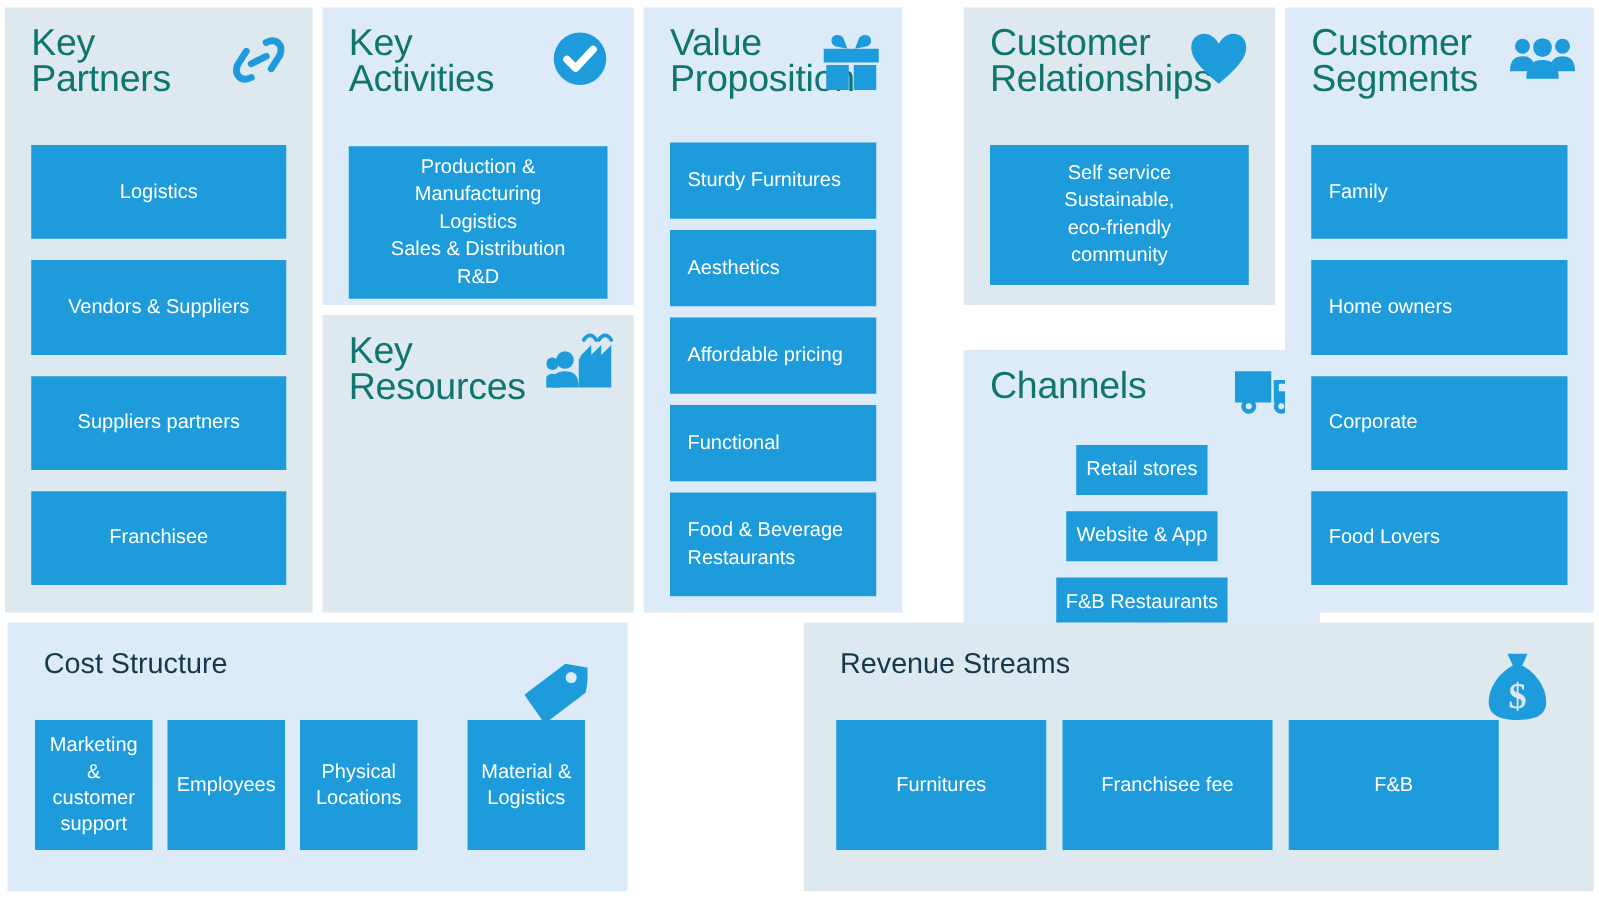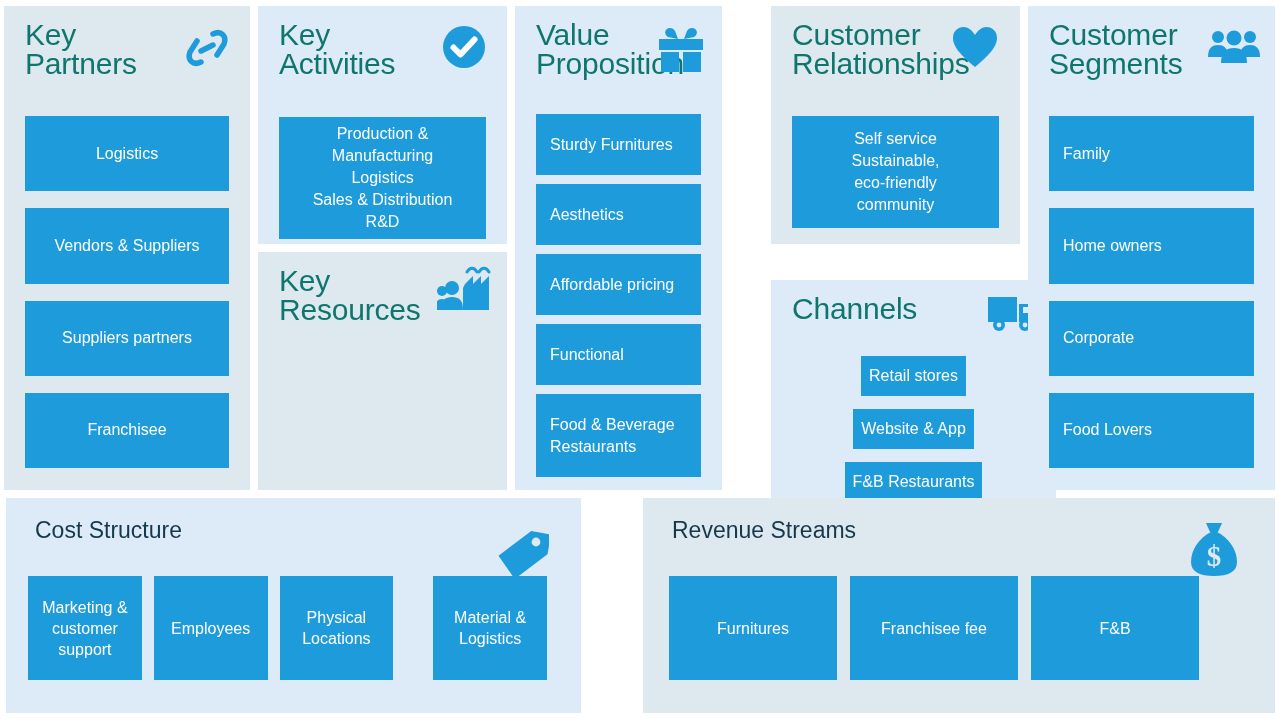--- a/index.html
+++ b/index.html
@@ -276,21 +276,21 @@
       </div>
     </div>
     <div class="items gap-lg" style="top:110px; bottom:22px;">
       <div class="box left">Family</div>
       <div class="box left">Home owners</div>
       <div class="box left">Corporate</div>
       <div class="box left">Food Lovers</div>
     </div>
   </div>
 
-  <div class="panel light" style="left:6px; top:498px; width:575px; height:215px;">
+  <div class="panel light" style="left:6px; top:498px; width:496px; height:215px;">
     <div class="bottom-title">Cost Structure</div>
     <div class="corner-icon" style="right:24px; top:30px;">
       <svg width="52" height="56" viewBox="0 0 52 56">
         <g fill="#1d9bdb">
           <path d="M30 2 L50 2 L50 22 L22 52 L2 32 Z" transform="rotate(10 26 27)"></path>
         </g>
         <circle cx="39" cy="14" r="4.4" fill="#dcebf7"></circle>
       </svg>
     </div>
     <div class="bottom-items" style="left:22px; right:34px; gap:12px;">

